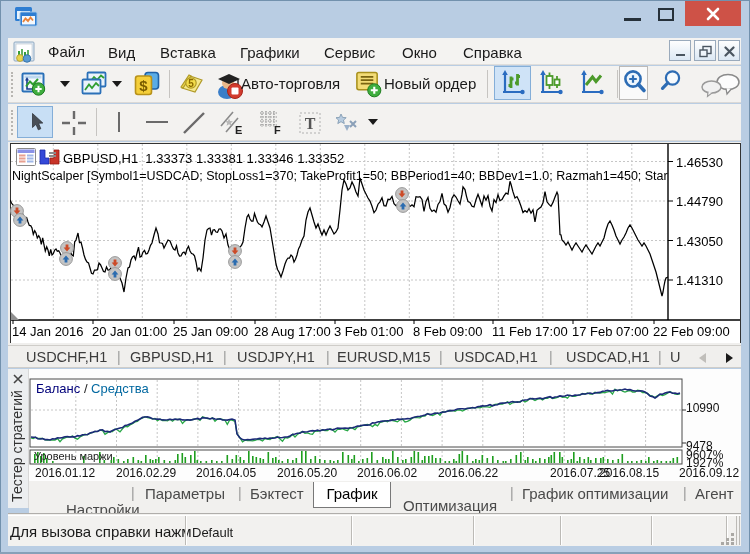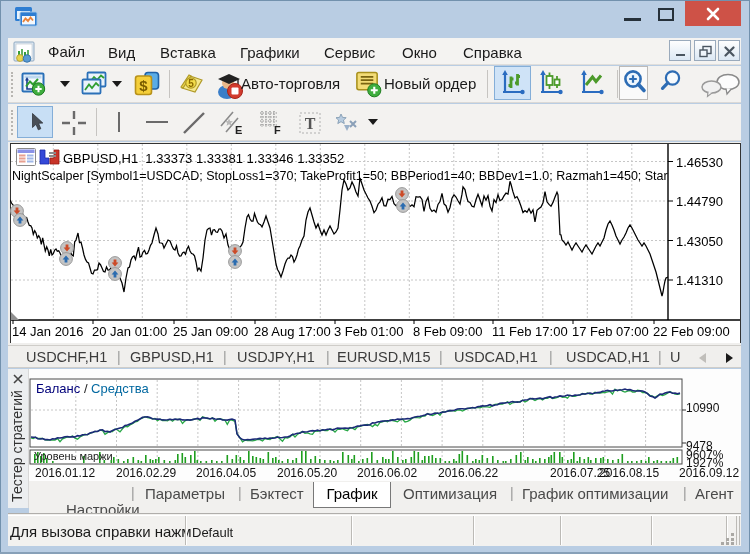--- a/index.html
+++ b/index.html
@@ -536,21 +536,21 @@
   <div class="abs" style="left:679px;">2016.09.12</div>
 </div>
 
 <div class="abs" style="left:29px;top:481px;width:712px;height:32px;background:#f1f0ee;">
   <div class="abs" style="left:17px;top:20px;font-size:15px;color:#4a4a4a;margin-left:20px;">Настройки</div>
   <div class="abs" style="left:102px;top:4px;color:#999;font-size:14px;">|</div>
   <div class="abs" style="left:116px;top:4px;font-size:15px;color:#4a4a4a;">Параметры</div>
   <div class="abs" style="left:209px;top:4px;color:#999;font-size:14px;">|</div>
   <div class="abs" style="left:221px;top:4px;font-size:15px;color:#4a4a4a;">Бэктест</div>
   <div class="abs" style="left:284px;top:1px;width:78px;height:26px;background:#fff;border:1px solid #787878;border-top:none;text-align:center;"><span style="font-size:15px;color:#000;line-height:24px;">График</span></div>
-  <div class="abs" style="left:374px;top:4px;font-size:15px;color:#4a4a4a;">Оптимизация</div>
+  <div class="abs" style="left:374px;top:16px;font-size:15px;color:#4a4a4a;">Оптимизация</div>
   <div class="abs" style="left:481px;top:4px;color:#999;font-size:14px;">|</div>
   <div class="abs" style="left:493px;top:4px;font-size:15px;color:#4a4a4a;">График оптимизации</div>
   <div class="abs" style="left:654px;top:4px;color:#999;font-size:14px;">|</div>
   <div class="abs" style="left:666px;top:4px;font-size:15px;color:#4a4a4a;">Агент</div>
 </div>
 
 <div class="abs" style="left:8px;top:513px;width:733px;height:33px;background:#f2f1ef;border-top:1px solid #b0aeab;">
   <div class="abs" style="left:0;top:1px;width:733px;height:1px;background:#fff;"></div>
   <div class="abs" style="left:2px;top:9px;font-size:15px;color:#1a1a1a;white-space:nowrap;overflow:hidden;width:181px;">Для вызова справки нажмите</div>
   <div class="abs" style="left:177px;top:2px;width:1px;height:29px;background:#bcbab6;"></div>

